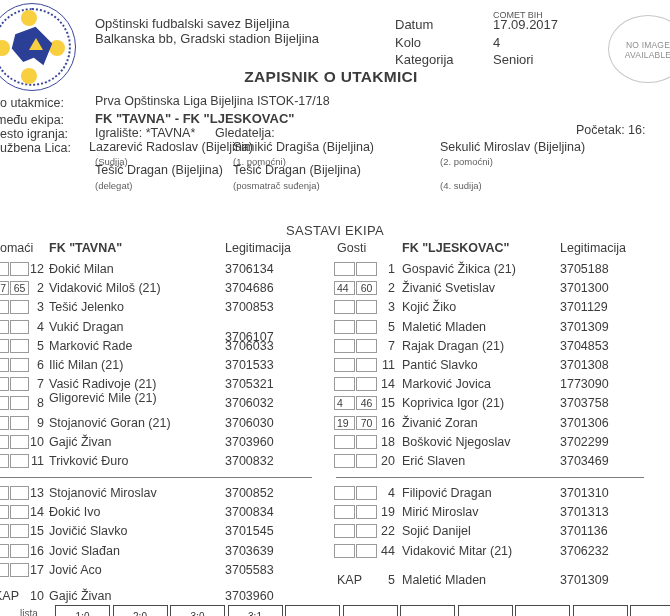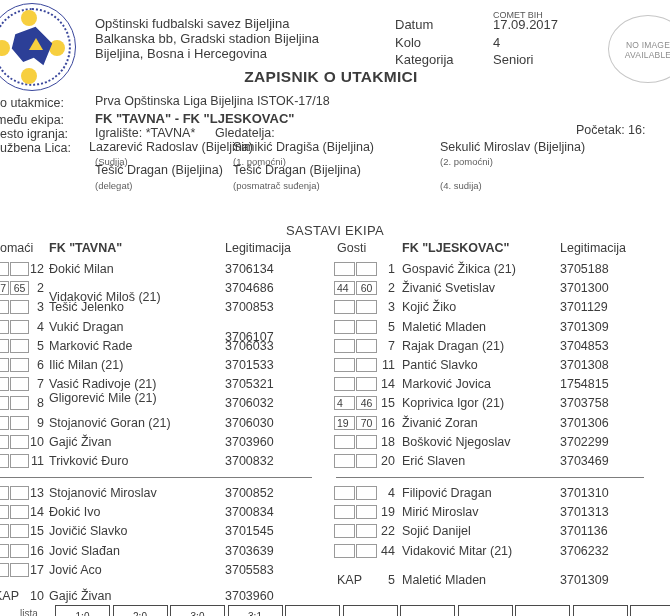--- a/index.html
+++ b/index.html
@@ -42,21 +42,20 @@
     <div class="ball" style="left:5px;top:36px;"></div>
     <div class="ball" style="left:32px;top:64px;"></div>
     <div class="ball" style="left:60px;top:36px;"></div>
     <div class="map"></div>
     <div class="map-tri"></div>
   </div>
 
   <div class="t" style="left:95px;top:16px;font-size:13px;line-height:15px;white-space:normal;width:290px;">
     <div>Opštinski fudbalski savez Bijeljina</div>
     <div>Balkanska bb, Gradski stadion Bijeljina</div>
-    <div>Bijeljina, Bosna i Hercegovina</div>
   </div>
 
   <div class="t" style="left:493px;top:9px;font-size:9px;color:#565656;">COMET BIH</div>
   <div class="t" style="left:395px;top:18px;font-size:13px;">Datum</div>
   <div class="t" style="left:493px;top:18px;font-size:13px;">17.09.2017</div>
   <div class="t" style="left:395px;top:36px;font-size:13px;">Kolo</div>
   <div class="t" style="left:493px;top:36px;font-size:13px;">4</div>
   <div class="t" style="left:395px;top:53px;font-size:13px;">Kategorija</div>
   <div class="t" style="left:493px;top:53px;font-size:13px;">Seniori</div>
 
@@ -106,21 +105,21 @@
 
   <div id="rosters">
       <div class="cbx r" style="left: -10px; top: 262px; width: 19px;"></div>
       <div class="cbx c" style="left: 10px; top: 262px; width: 19px;"></div>
       <div class="t" style="left: 20px; top: 263px; width: 24px; text-align: right;">12</div>
       <div class="t" style="left: 49px; top: 263px;">Đokić Milan</div>
       <div class="t" style="left: 225px; top: 263px;">3706134</div>
       <div class="cbx r" style="left: -10px; top: 281px; width: 19px;">7</div>
       <div class="cbx c" style="left: 10px; top: 281px; width: 19px;">65</div>
       <div class="t" style="left: 20px; top: 282px; width: 24px; text-align: right;">2</div>
-      <div class="t" style="left: 49px; top: 282px; margin-top: 9px;">Vidaković Miloš (21)</div>
+      <div class="t" style="left: 49px; top: 282px;">Vidaković Miloš (21)</div>
       <div class="t" style="left: 225px; top: 282px;">3704686</div>
       <div class="cbx r" style="left: -10px; top: 300px; width: 19px;"></div>
       <div class="cbx c" style="left: 10px; top: 300px; width: 19px;"></div>
       <div class="t" style="left: 20px; top: 301px; width: 24px; text-align: right;">3</div>
       <div class="t" style="left: 49px; top: 301px;">Tešić Jelenko</div>
       <div class="t" style="left: 225px; top: 301px;">3700853</div>
       <div class="cbx r" style="left: -10px; top: 320px; width: 19px;"></div>
       <div class="cbx c" style="left: 10px; top: 320px; width: 19px;"></div>
       <div class="t" style="left: 20px; top: 321px; width: 24px; text-align: right;">4</div>
       <div class="t" style="left: 49px; top: 321px;">Vukić Dragan</div>
@@ -216,21 +215,21 @@
       <div class="t" style="left: 560px; top: 340px;">3704853</div>
       <div class="cbx l" style="left: 334px; top: 358px; width: 21px;"></div>
       <div class="cbx c" style="left: 356px; top: 358px; width: 21px;"></div>
       <div class="t" style="left: 371px; top: 359px; width: 24px; text-align: right;">11</div>
       <div class="t" style="left: 402px; top: 359px;">Pantić Slavko</div>
       <div class="t" style="left: 560px; top: 359px;">3701308</div>
       <div class="cbx l" style="left: 334px; top: 377px; width: 21px;"></div>
       <div class="cbx c" style="left: 356px; top: 377px; width: 21px;"></div>
       <div class="t" style="left: 371px; top: 378px; width: 24px; text-align: right;">14</div>
       <div class="t" style="left: 402px; top: 378px;">Marković Jovica</div>
-      <div class="t" style="left: 560px; top: 378px;">1754815</div>
+      <div class="t" style="left: 560px; top: 378px;">1773090</div>
       <div class="cbx l" style="left: 334px; top: 396px; width: 21px;">4</div>
       <div class="cbx c" style="left: 356px; top: 396px; width: 21px;">46</div>
       <div class="t" style="left: 371px; top: 397px; width: 24px; text-align: right;">15</div>
       <div class="t" style="left: 402px; top: 397px;">Koprivica Igor (21)</div>
       <div class="t" style="left: 560px; top: 397px;">3703758</div>
       <div class="cbx l" style="left: 334px; top: 416px; width: 21px;">19</div>
       <div class="cbx c" style="left: 356px; top: 416px; width: 21px;">70</div>
       <div class="t" style="left: 371px; top: 417px; width: 24px; text-align: right;">16</div>
       <div class="t" style="left: 402px; top: 417px;">Živanić Zoran</div>
       <div class="t" style="left: 560px; top: 417px;">3701306</div>

